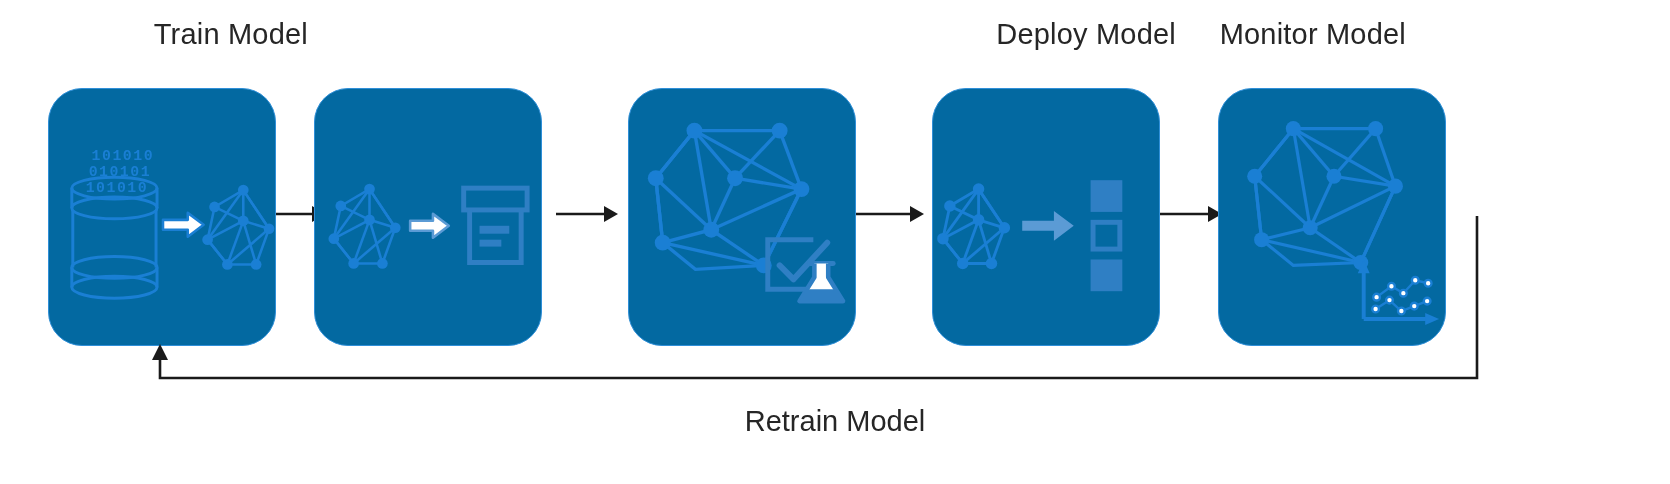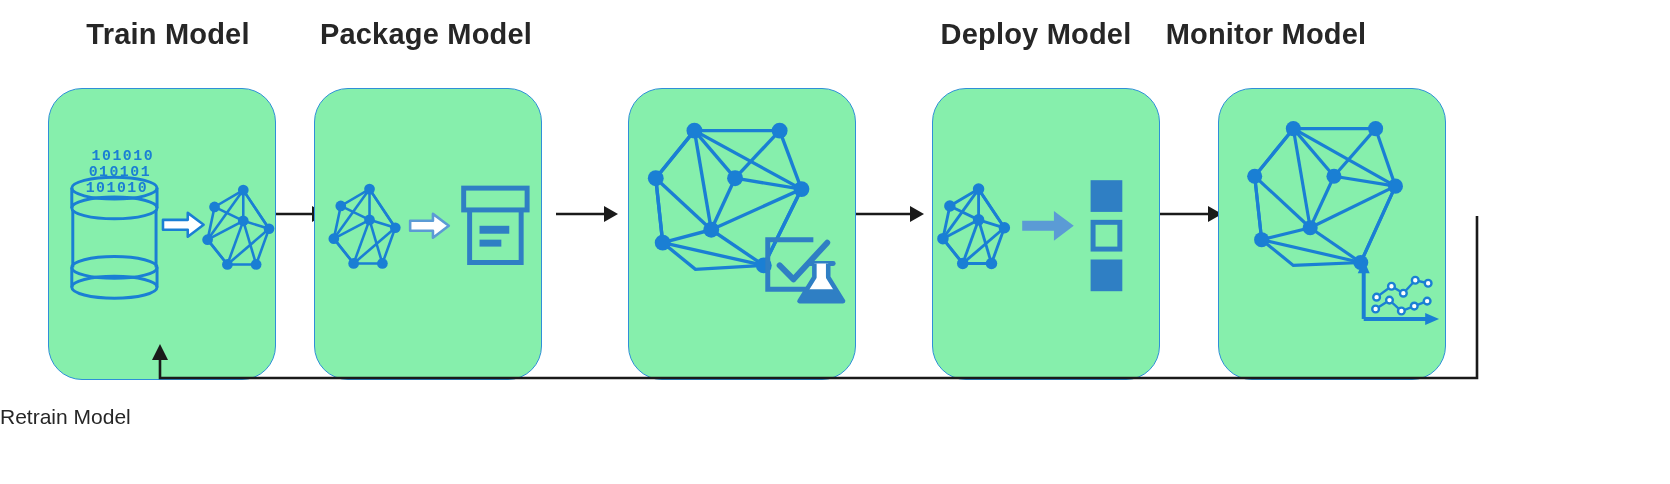--- a/index.html
+++ b/index.html
@@ -15,69 +15,68 @@
   }
   #diagram {
     position: relative;
     width: 1670px;
     height: 484px;
   }
   .stage-title {
     position: absolute;
     top: 18px;
     width: 280px;
-    text-align: center;
+    text-align: right;
     font-size: 29px;
-    font-weight: 700;
+    font-weight: 400;
     color: #262626;
     letter-spacing: 0.2px;
     white-space: nowrap;
   }
   .card {
     position: absolute;
     top: 88px;
     width: 228px;
-    height: 292px;
+    height: 258px;
     border: 1.4px solid #2f8fd8;
     border-radius: 34px;
-    background: #86efac;
+    background: #0369a1;
     box-sizing: border-box;
   }
   .card-art {
     position: absolute;
     inset: 0;
   }
   .connector {
     position: absolute;
   }
   .retrain-label {
     position: absolute;
     left: 0;
     right: 0;
     top: 405px;
-    text-align: left;
-    font-size: 21px;
+    text-align: center;
+    font-size: 29px;
     font-weight: 400;
     color: #262626;
     white-space: nowrap;
   }
   .feedback-loop {
     position: absolute;
     left: 0;
     top: 180px;
   }
   svg { display: block; overflow: visible; }
 </style>
 </head>
 <body>
 
 <div id="diagram">
 
   <div class="stage-title" style="left:28px;">Train Model</div>
-  <div class="stage-title" style="left:286px;">Package Model</div>
   <div class="stage-title" style="left:896px;">Deploy Model</div>
   <div class="stage-title" style="left:1126px;">Monitor Model</div>
 
   <div class="card" style="left:48px;">
     <svg class="card-art" viewBox="0 0 228 258">
 
       <g fill="#1a7fd4" font-family="'Liberation Mono', monospace" font-size="15" font-weight="700" letter-spacing="1.5">
         <text x="43" y="72">101010</text>
         <text x="40" y="88">010101</text>
         <text x="37" y="104">101010</text>

